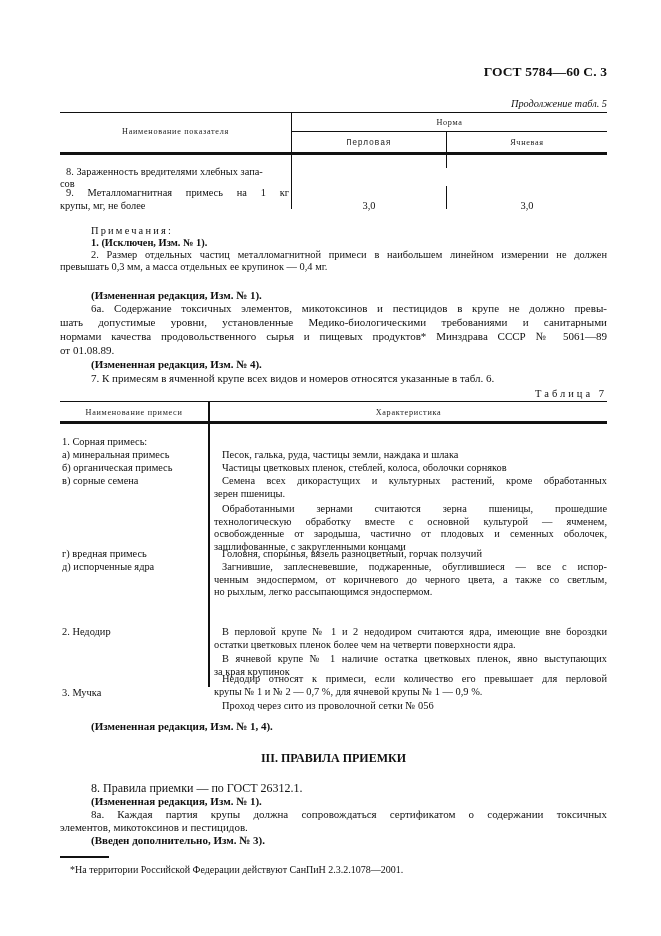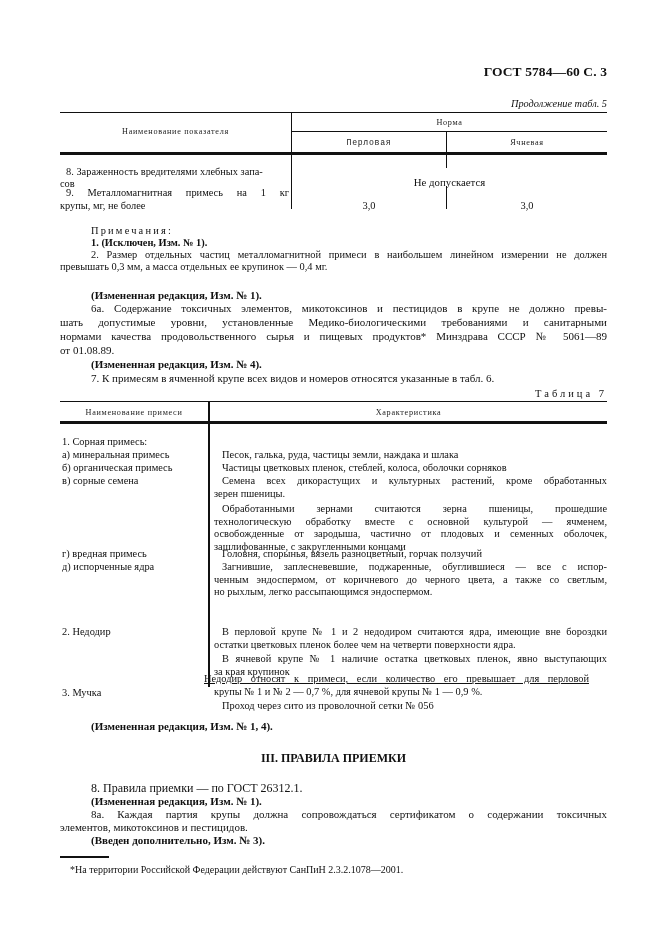--- a/index.html
+++ b/index.html
@@ -47,21 +47,20 @@
   <div class="cell-text hdr-small" style="left:0; width:231px; top:14px; text-align:center;">Наименование показателя</div>
   <div class="cell-text hdr-small" style="left:232px; width:315px; top:5px; text-align:center;">Норма</div>
   <div class="cell-text hdr-small" style="left:232px; width:154px; top:25px; text-align:center;font-family:Liberation Mono, monospace;">Перловая</div>
   <div class="cell-text hdr-small" style="left:387px; width:160px; top:25px; text-align:center;">Ячневая</div>
 
   <div class="cell-text" style="left:6px; top:54px;text-align:center;">8. Зараженность вредителями хлебных запа-</div>
   <div class="cell-text" style="left:0; top:66px;">сов</div>
   <div class="cell-text jfull" style="left:6px; top:75px; width:223px; white-space:normal;">9. Металломагнитная примесь на 1 кг</div>
   <div class="cell-text" style="left:0; top:88px;">крупы, мг, не более</div>
 
-  <div class="cell-text" style="left:232px; width:315px; top:64px; text-align:center; font-size:10.8px;">Не допускается</div>
   <div class="cell-text" style="left:232px; width:154px; top:88px; text-align:center;">3,0</div>
   <div class="cell-text" style="left:387px; width:160px; top:88px; text-align:center;">3,0</div>
 </div>
 
 <div class="para" style="top:225px; left:91px;"><span class="spaced">Примечания:</span></div>
 <div class="para bold" style="top:237px; left:91px;">1. (Исключен, Изм. № 1).</div>
 <div class="para jfull" style="top:249px; left:91px; width:516px;">2. Размер отдельных частиц металломагнитной примеси в наибольшем линейном измерении не должен</div>
 <div class="para" style="top:261px;">превышать 0,3 мм, а масса отдельных ее крупинок — 0,4 мг.</div>
 
 <div class="para bold" style="top:289px; left:91px; font-size:11px;">(Измененная редакция, Изм. № 1).</div>
@@ -101,21 +100,21 @@
       <div class="cell-text jfull" style="left: 154px; width: 393px; white-space: nowrap; top: 127.2px;">освобожденные от зародыша, частично от плодовых и семенных оболочек,</div>
       <div class="cell-text" style="left: 154px; width: 393px; white-space: nowrap; top: 139.8px;">зашлифованные, с закругленными концами</div>
       <div class="cell-text" style="left: 162px; width: 385px; white-space: nowrap; top: 147px;">Головня, спорынья, вязель разноцветный, горчак ползучий</div>
       <div class="cell-text jfull" style="left: 162px; width: 385px; white-space: nowrap; top: 160px;">Загнившие, заплесневевшие, поджаренные, обуглившиеся — все с испор-</div>
       <div class="cell-text jfull" style="left: 154px; width: 393px; white-space: nowrap; top: 172.6px;">ченным эндоспермом, от коричневого до черного цвета, а также со светлым,</div>
       <div class="cell-text" style="left: 154px; width: 393px; white-space: nowrap; top: 185.2px;">но рыхлым, легко рассыпающимся эндоспермом.</div>
       <div class="cell-text jfull" style="left: 162px; width: 385px; white-space: nowrap; top: 225px;">В перловой крупе № 1 и 2 недодиром считаются ядра, имеющие вне бороздки</div>
       <div class="cell-text" style="left: 154px; width: 393px; white-space: nowrap; top: 237.6px;">остатки цветковых пленок более чем на четверти поверхности ядра.</div>
       <div class="cell-text jfull" style="left: 162px; width: 385px; white-space: nowrap; top: 252px;">В ячневой крупе № 1 наличие остатка цветковых пленок, явно выступающих</div>
       <div class="cell-text" style="left: 154px; width: 393px; white-space: nowrap; top: 264.6px;">за края крупинок</div>
-      <div class="cell-text jfull" style="left: 144px; width: 385px; white-space: nowrap; top: 272px; text-decoration: underline;">Недодир относят к примеси, если количество его превышает для перловой</div>
+      <div class="cell-text jfull" style="left: 162px; width: 385px; white-space: nowrap; top: 272px;">Недодир относят к примеси, если количество его превышает для перловой</div>
       <div class="cell-text" style="left: 154px; width: 393px; white-space: nowrap; top: 284.6px;">крупы № 1 и № 2 — 0,7 %, для ячневой крупы № 1 — 0,9 %.</div>
       <div class="cell-text" style="left: 162px; width: 385px; white-space: nowrap; top: 299px;">Проход через сито из проволочной сетки № 056</div>
     </div>
 </div>
 
 <div class="para bold" style="top:720px; left:91px; font-size:11px;">(Измененная редакция, Изм. № 1, 4).</div>
 <div class="abs section-title" style="top:752px;">III. ПРАВИЛА ПРИЕМКИ</div>
 <div class="para" style="top:782px; left:91px; font-size:12px;">8. Правила приемки — по ГОСТ 26312.1.</div>
 <div class="para bold" style="top:795px; left:91px; font-size:11px;">(Измененная редакция, Изм. № 1).</div>
 <div class="para jfull" style="top:808px; left:91px; width:516px; font-size:11px;">8а. Каждая партия крупы должна сопровождаться сертификатом о содержании токсичных</div>

